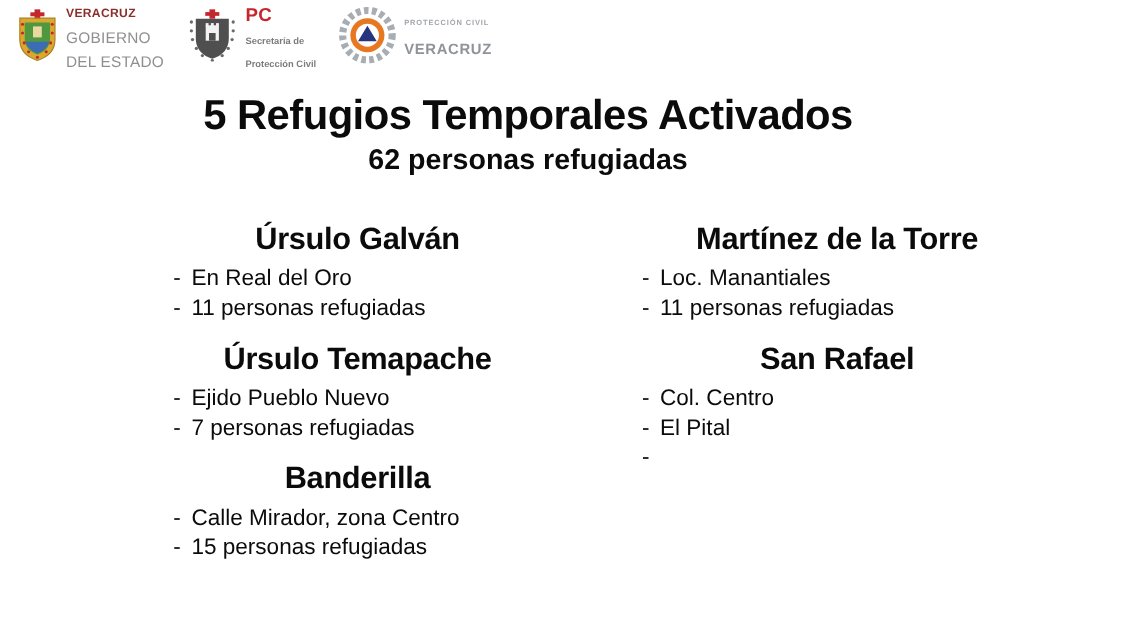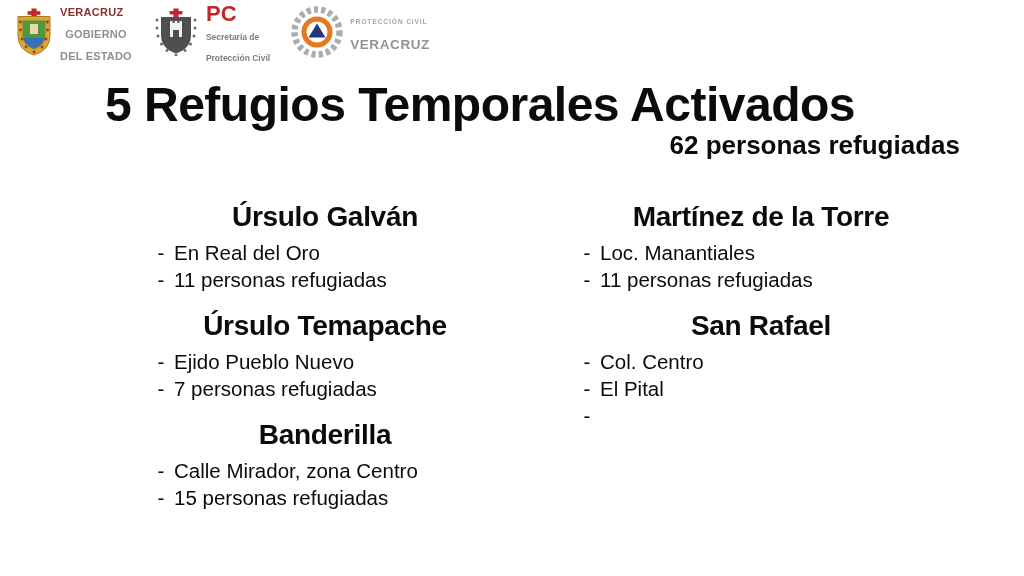--- a/index.html
+++ b/index.html
@@ -31,25 +31,25 @@
     align-items: center;
     gap: 7px;
   }
   .logo-text { display: flex; flex-direction: column; justify-content: center; gap: 12px; }
 
   .lg1-title {
     font-size: 11px; font-weight: bold; letter-spacing: .3px;
     color: #8c2f2b; line-height: 10px;
   }
   .lg1-sub {
-    font-size: 11px; font-weight: bold; letter-spacing: .2px;
-    color: #8f8f8f; line-height: 10px; text-align: center;
+    font-size: 14px; font-weight: normal; letter-spacing: .2px;
+    color: #8f8f8f; line-height: 10px;
   }
   .lg2-abbr {
-    font-size: 22px; font-weight: bold; color: #c5262c; line-height: 15px;
+    font-size: 17px; font-weight: bold; color: #c5262c; line-height: 15px;
     letter-spacing: .3px;
   }
   .lg2-sub {
     font-size: 8.5px; color: #7d7d7d; line-height: 9px; font-weight: bold;
   }
   .lg3-top {
     font-size: 6.8px; font-weight: bold; letter-spacing: .8px;
     color: #a2a6ab; line-height: 8px;
   }
   .lg3-bottom {
@@ -60,30 +60,29 @@
   
   .title-wrap {
     position: absolute;
     top: 82px;
     left: 0;
     width: 960px;
     text-align: center;
     color: #0b0b0b;
   }
   .title-main {
-    font-size: 48px;
+    font-size: 38px;
     font-weight: bold;
     line-height: 46px;
     letter-spacing: -0.5px;
   }
   .title-sub {
     font-size: 26px;
     font-weight: bold;
     line-height: 34px;
-    text-align: right;
   }
 
   
   .col {
     position: absolute;
     top: 200px;
     color: #0b0b0b;
   }
   .col-left  { left: 145px; width: 360px; }
   .col-right { left: 571px; width: 380px; }

